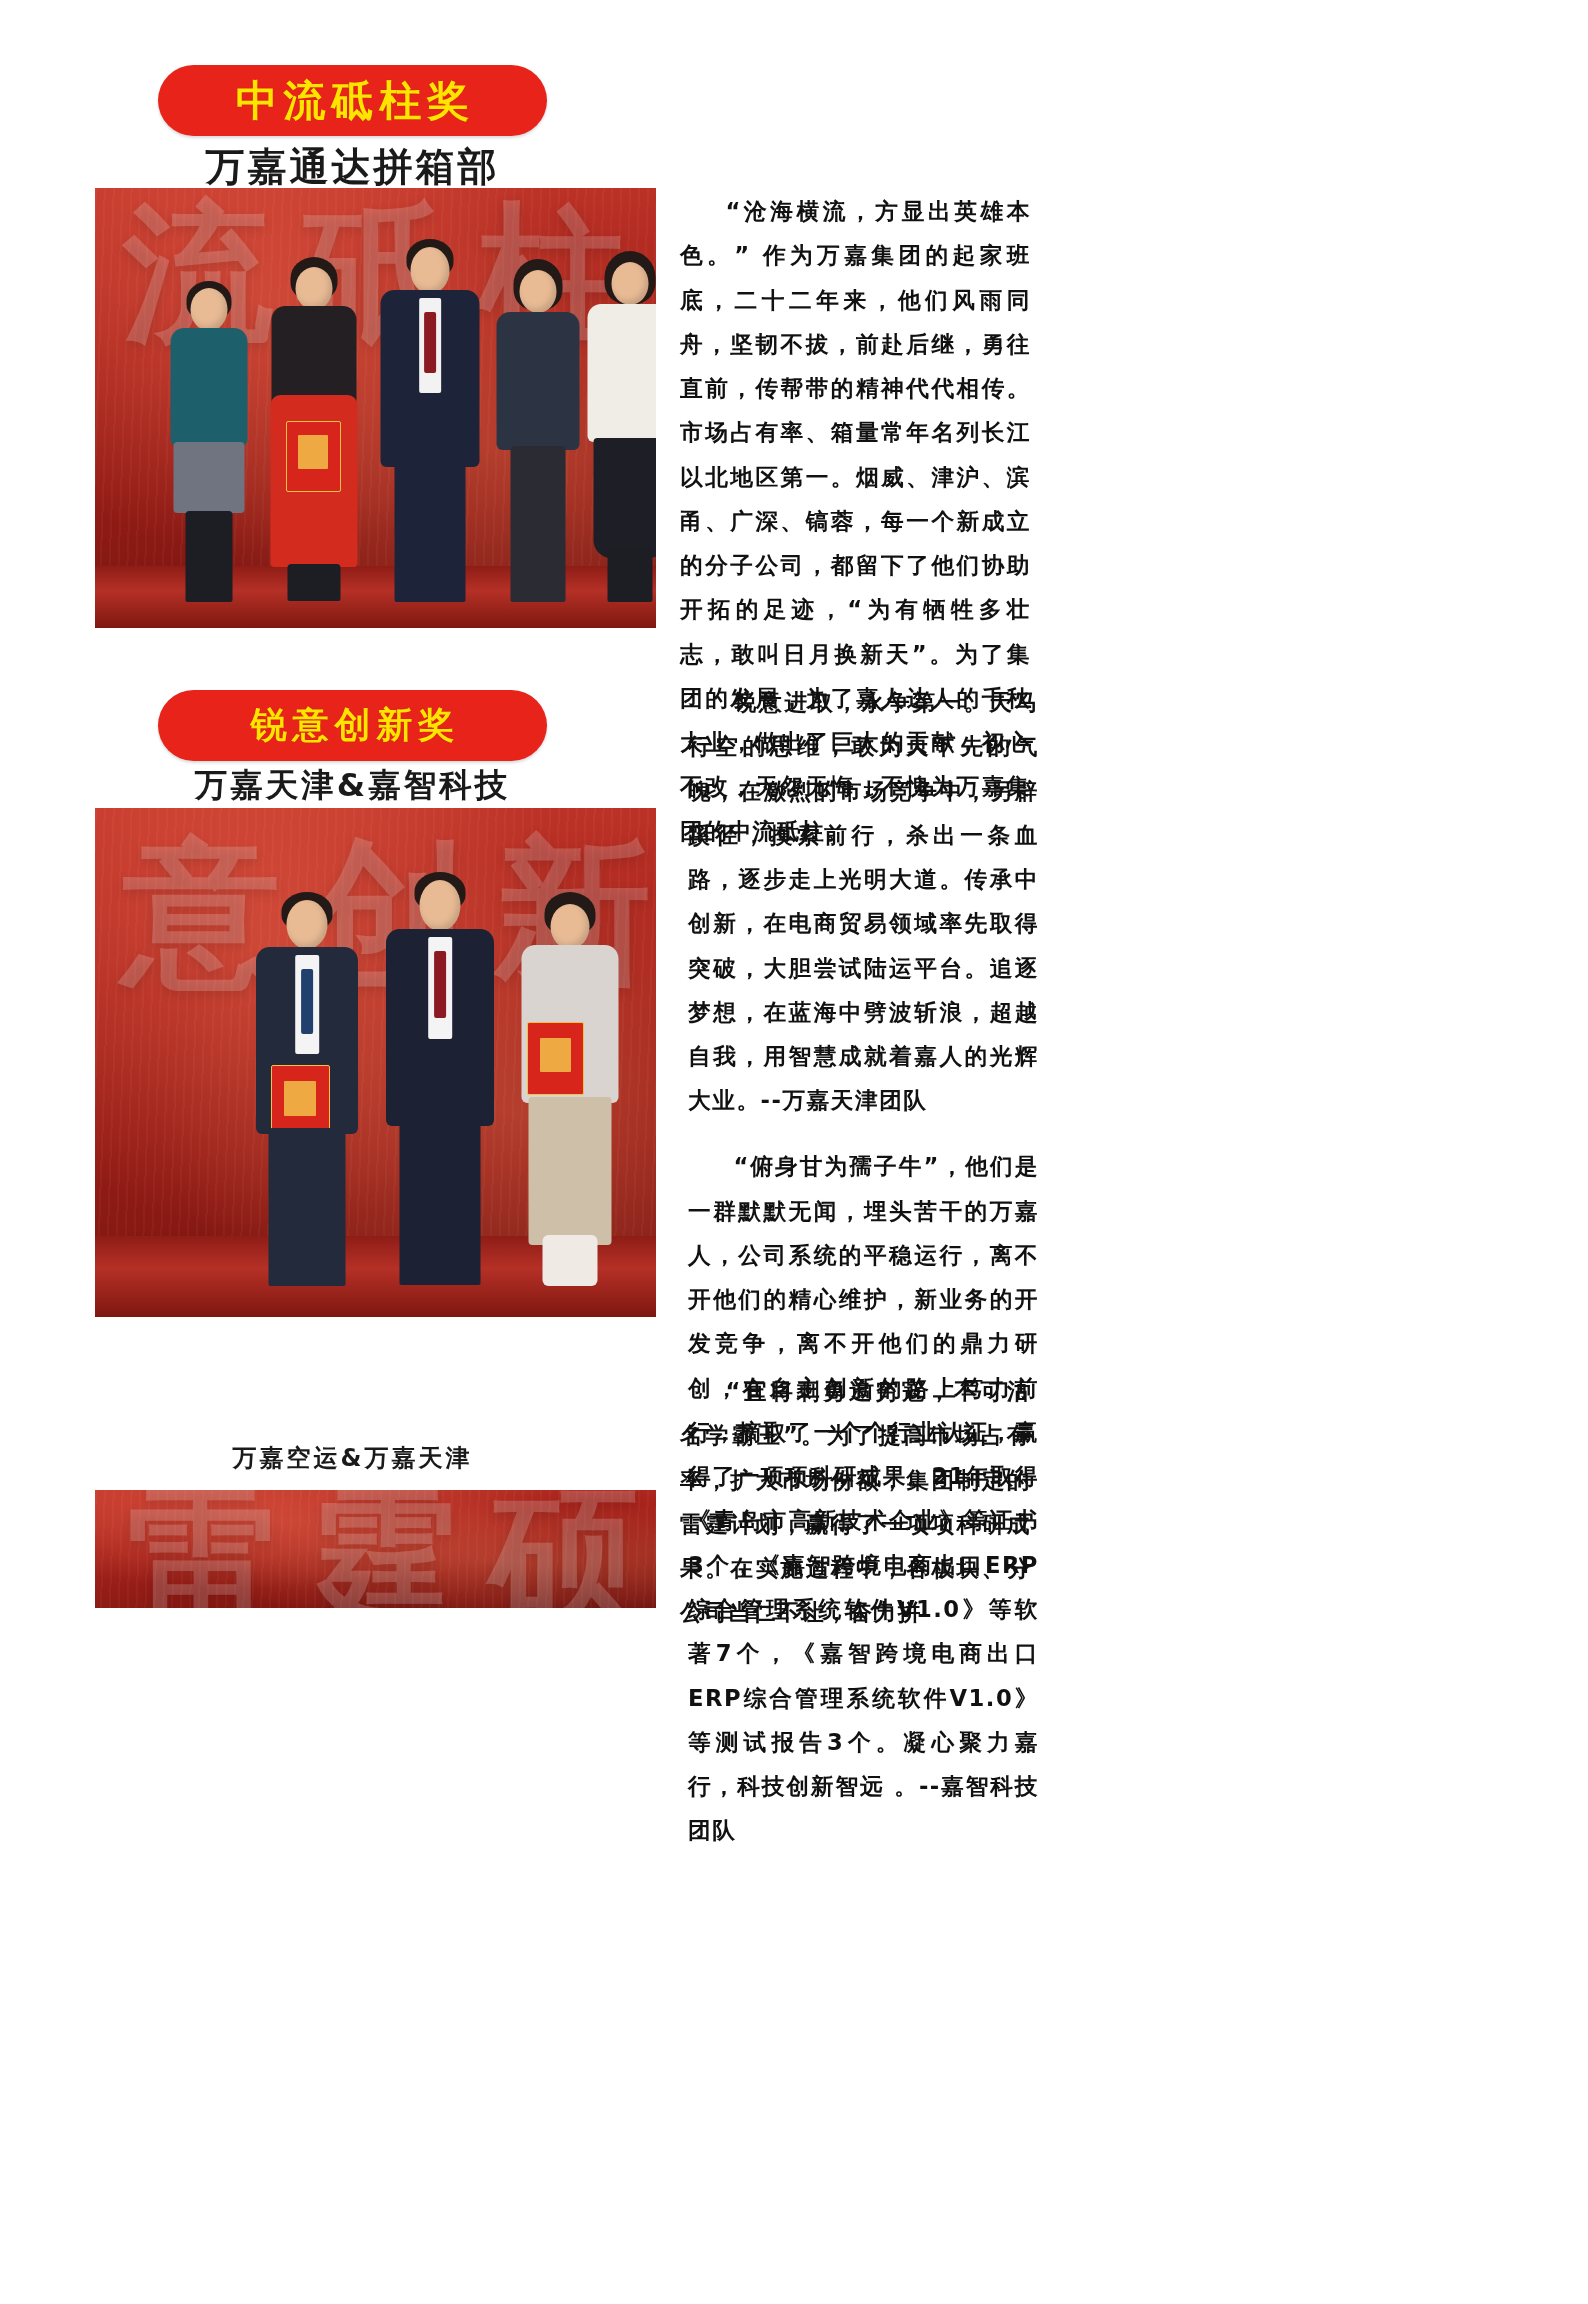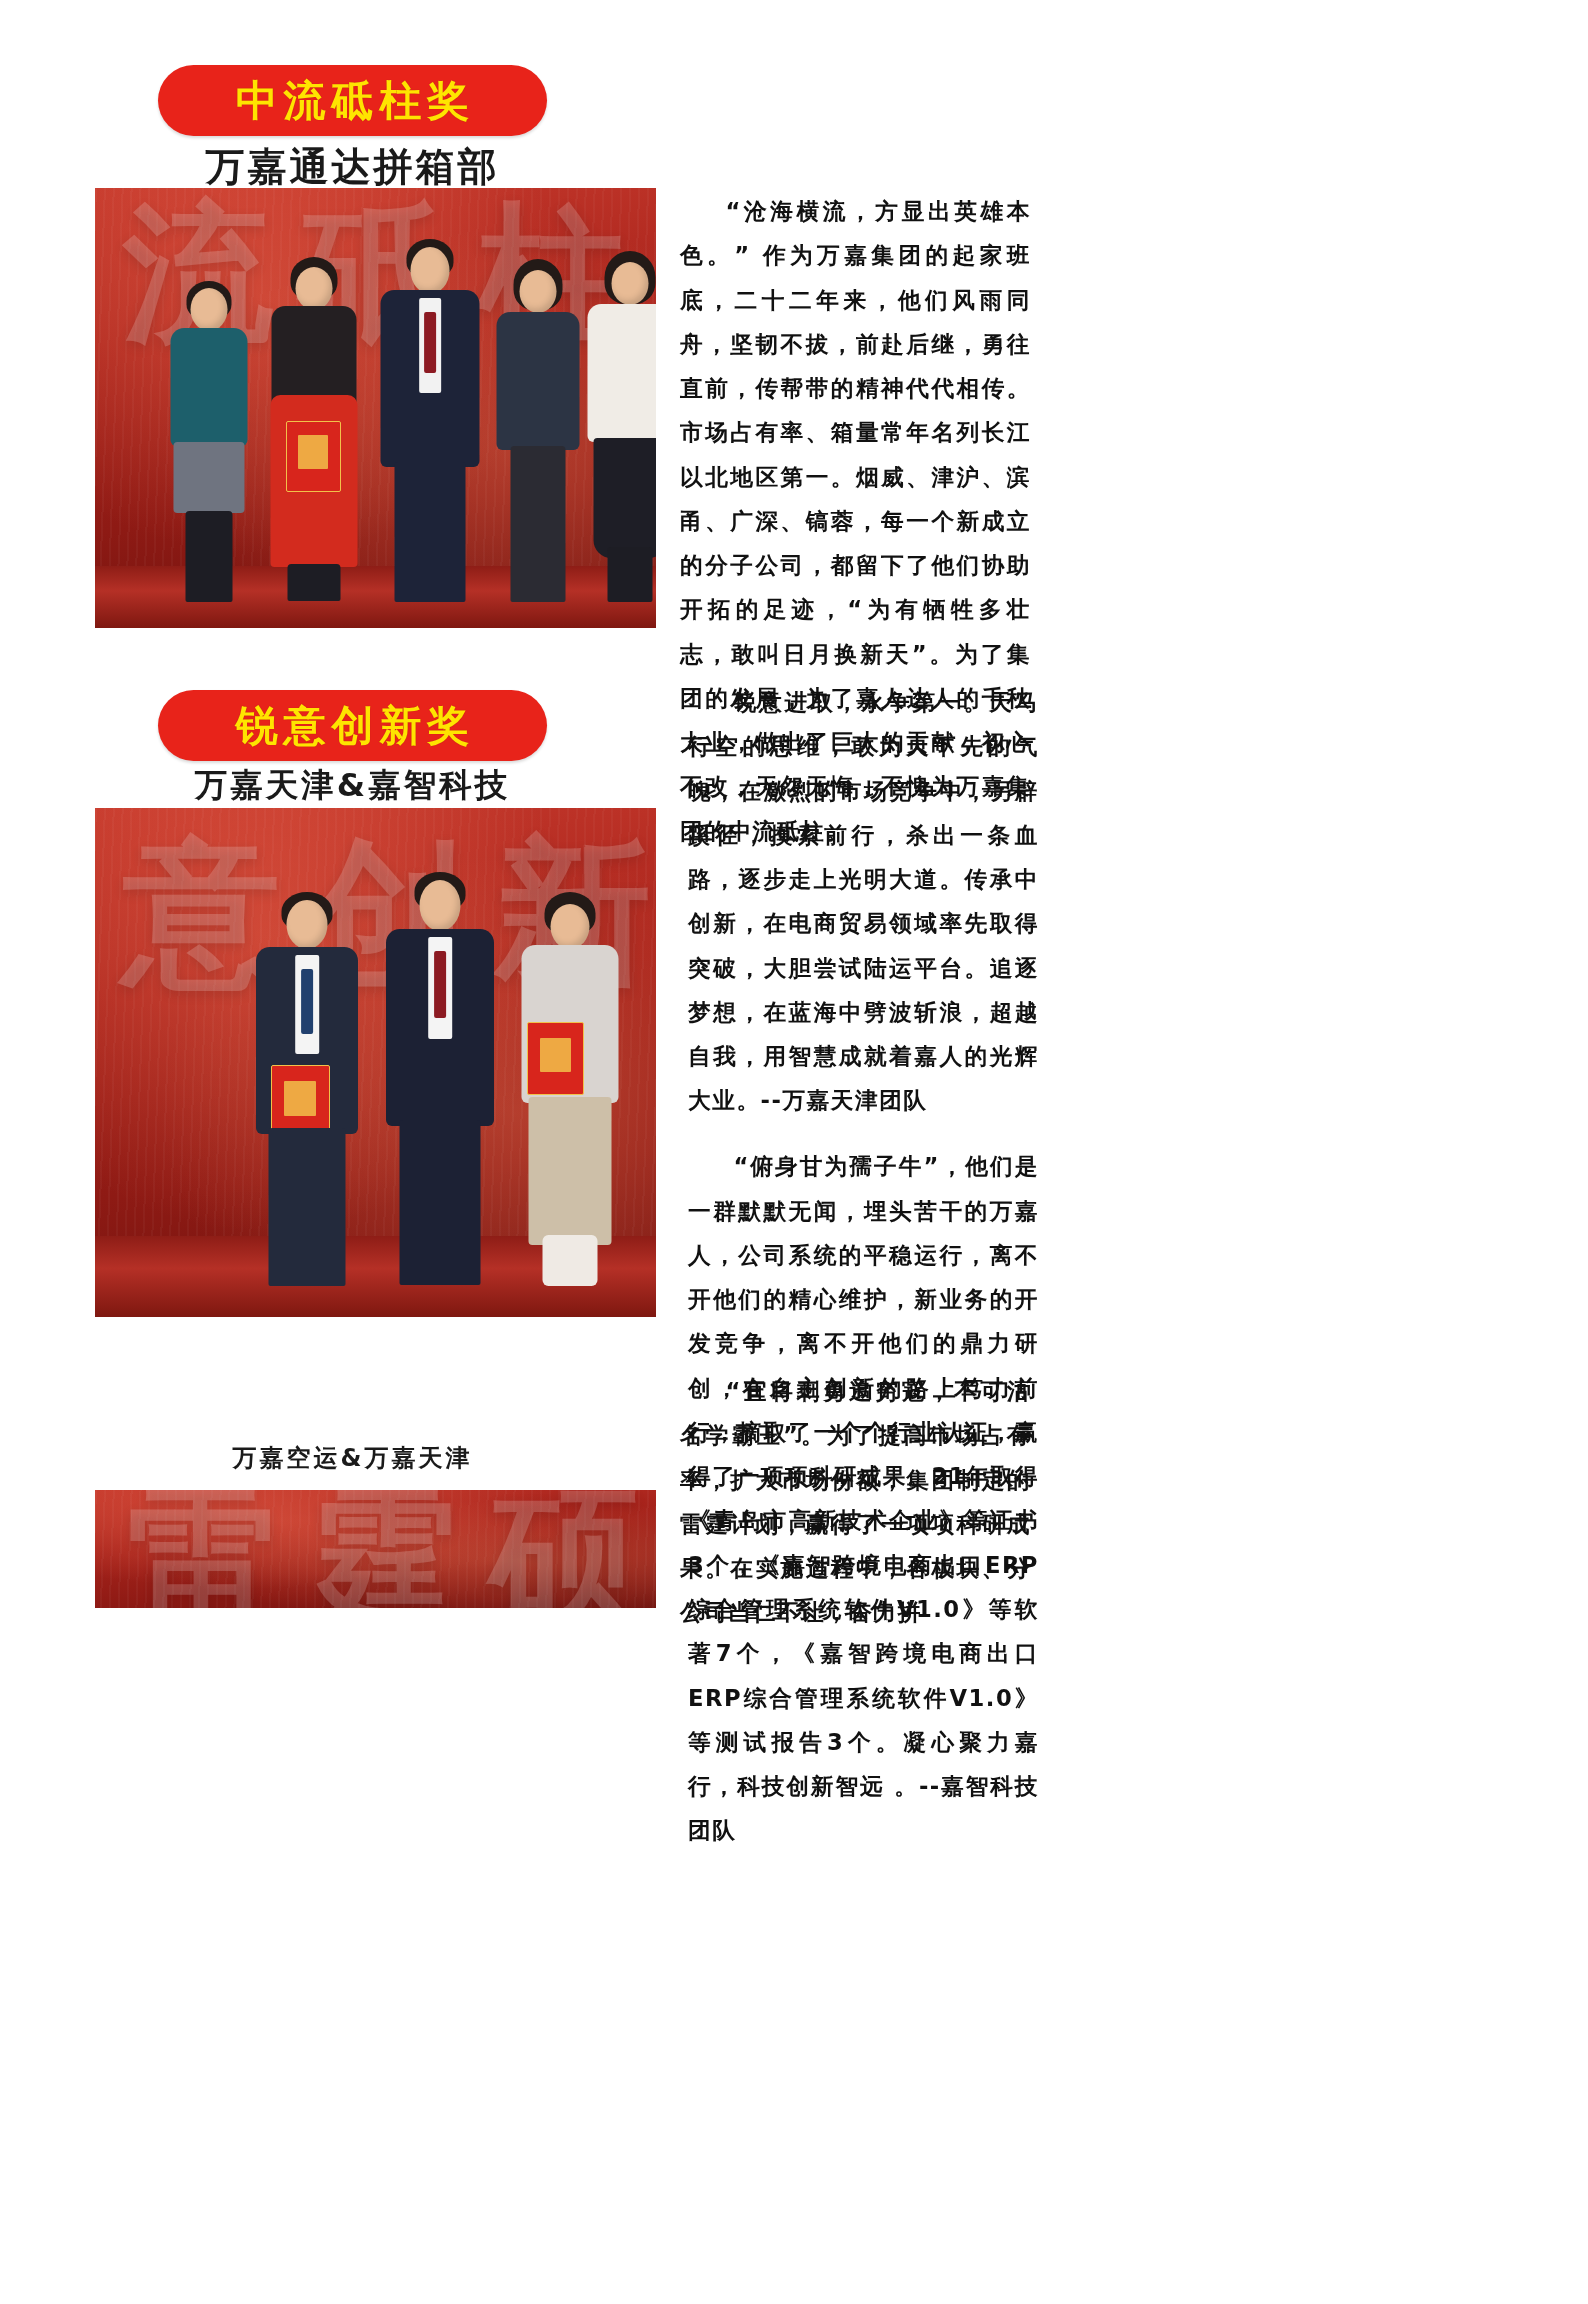--- a/index.html
+++ b/index.html
@@ -217,21 +217,21 @@
       <div class="legs" style="top:187px; width:73px; height:120px; background:#1e1e26; border-radius:3.9px 3.9px 17.7px 17.7px;"></div>
       <div class="legs" style="top:296px; width:45px; height:55px;"></div>
     </div>
   </div>
 
   <div class="text-col" style="left:680px; top:189px; width:351px;">
     <p>“沧海横流，方显出英雄本色。” 作为万嘉集团的起家班底，二十二年来，他们风雨同舟，坚韧不拔，前赴后继，勇往直前，传帮带的精神代代相传。市场占有率、箱量常年名列长江以北地区第一。烟威、津沪、滨甬、广深、镐蓉，每一个新成立的分子公司，都留下了他们协助开拓的足迹，“为有牺牲多壮志，敢叫日月换新天”。为了集团的发展，为了嘉人达人的千秋大业，做出了巨大的贡献，初心不改，无怨无悔，不愧为万嘉集团的中流砥柱。</p>
   </div>
 
   <div class="award-badge" style="left:158px; top:690px; width:389px; height:71px;">
-    <span class="badge-text" style="font-size:42px;">锐意创新奖</span>
+    <span class="badge-text" style="font-size:36px;">锐意创新奖</span>
   </div>
   <div class="award-sub" style="left:148px; top:764px; width:409px; font-size:32.5px;">万嘉天津&amp;嘉智科技</div>
 
   <div class="photo" style="left:95px; top:808px; width:561px; height:509px;">
     <div class="bg"></div>
     <div class="calligraphy" style="font-size:158px; top:5%;">意创新</div>
     <div class="floor" style="height:16%;"></div>
 
     <div class="person" style="left:158px; width:108px; height:394px;">
       <div class="hair" style="top:0px; width:51px; height:39px;"></div>

